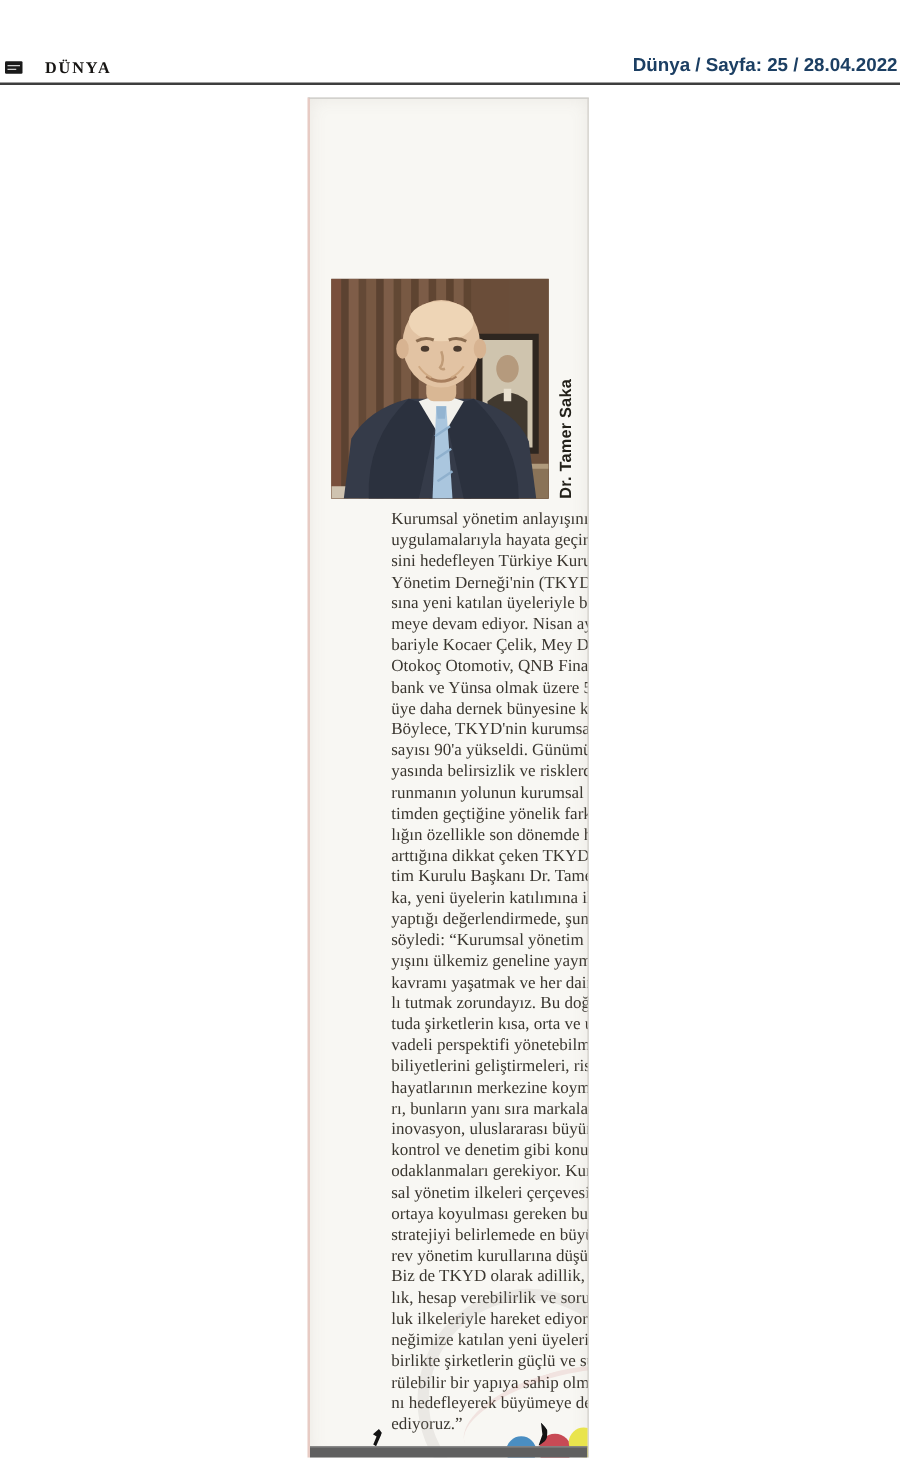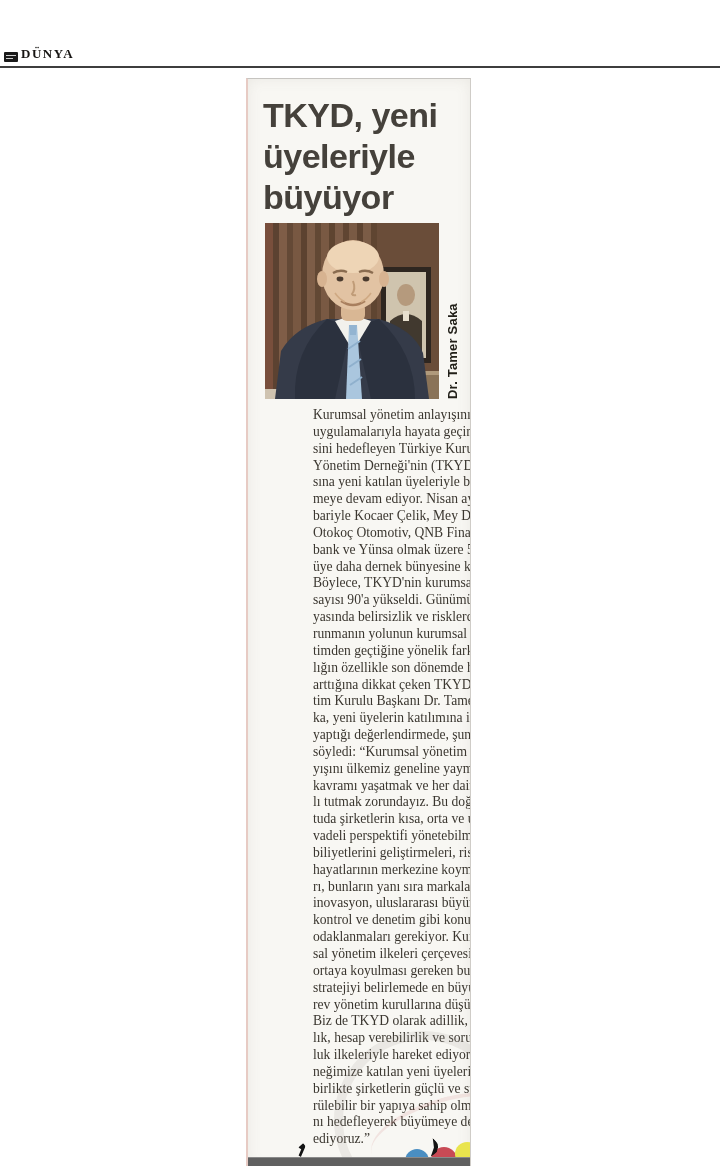--- a/index.html
+++ b/index.html
@@ -3,21 +3,21 @@
 <meta charset="utf-8">
 <style>
   html,body{margin:0;padding:0;}
   body{
     width:720px;height:1166px;position:relative;overflow:hidden;
     background:#ffffff;
     font-family:"Liberation Sans",sans-serif;
   }
   
   .page-header{position:absolute;left:0;top:0;width:720px;height:68px;}
-  .logo-wrap{position:absolute;left:4px;top:46px;display:flex;align-items:flex-end;gap:3px;}
+  .logo-wrap{position:absolute;left:4px;top:46px;display:flex;align-items:center;gap:18px;}
   .logo-icon{width:14px;height:10px;background:#1a1a1a;border-radius:1px;position:relative;}
   .logo-icon::before{content:"";position:absolute;left:2px;top:3px;width:10px;height:1px;background:#cfcfcf;}
   .logo-icon::after{content:"";position:absolute;left:2px;top:6px;width:7px;height:1px;background:#cfcfcf;}
   .logo-text{
     font-family:"Liberation Serif",serif;font-size:13px;font-weight:bold;
     letter-spacing:1.5px;color:#171513;
   }
   .source-line{
     position:absolute;right:2px;top:44px;
     font-size:15px;font-weight:bold;color:#1c3f63;
@@ -88,28 +88,26 @@
   }
 </style>
 </head>
 <body>
 
 <div class="page-header">
   <div class="logo-wrap">
     <span class="logo-icon"></span>
     <span class="logo-text">DÜNYA</span>
   </div>
+  <div class="source-line" style="color: rgb(28, 63, 99);">Dünya / Sayfa: 25 / 28.04.2022</div>
   <div class="header-rule"></div>
 </div>
 
 <div class="clipping">
 
-  <div class="headline">TKYD, yeni
-üyeleriyle
-büyüyor</div>
 
   <div class="photo-frame">
     <svg width="174" height="176" viewBox="0 0 174 176" xmlns="http://www.w3.org/2000/svg">
 
       <rect x="0" y="0" width="174" height="176" fill="#6e513c"></rect>
       <g opacity="0.85">
         <rect x="0" y="0" width="8" height="176" fill="#7c4f3d"></rect>
         <rect x="8" y="0" width="6" height="176" fill="#5a4030"></rect>
         <rect x="14" y="0" width="8" height="176" fill="#83604a"></rect>
         <rect x="22" y="0" width="6" height="176" fill="#634836"></rect>

